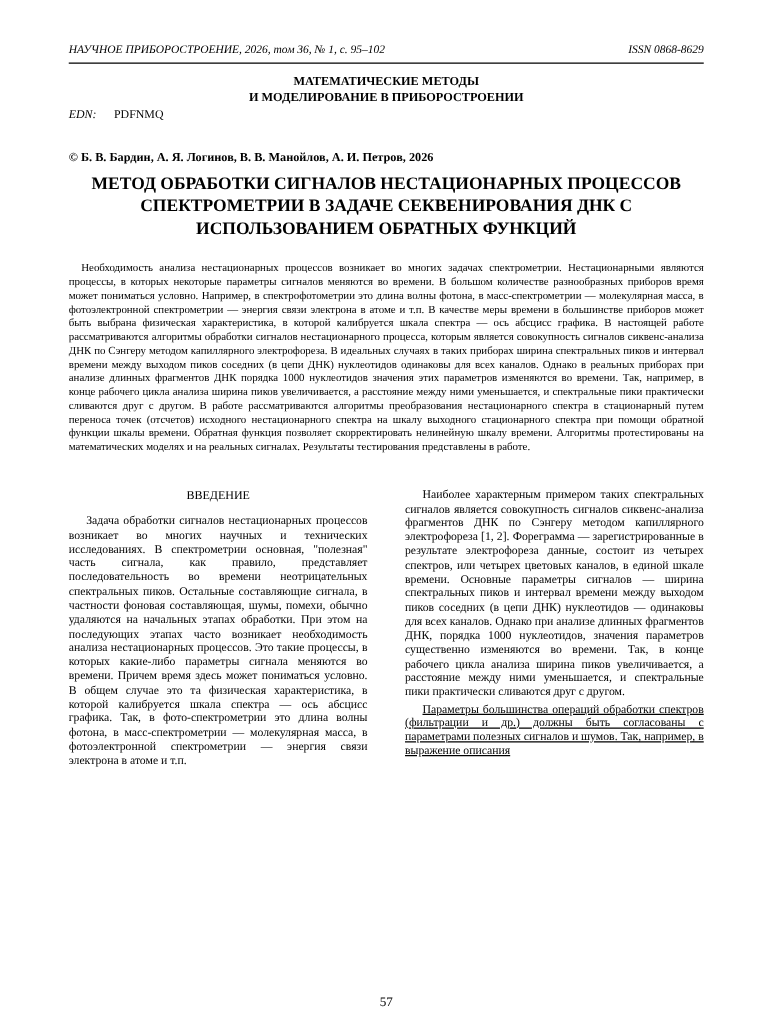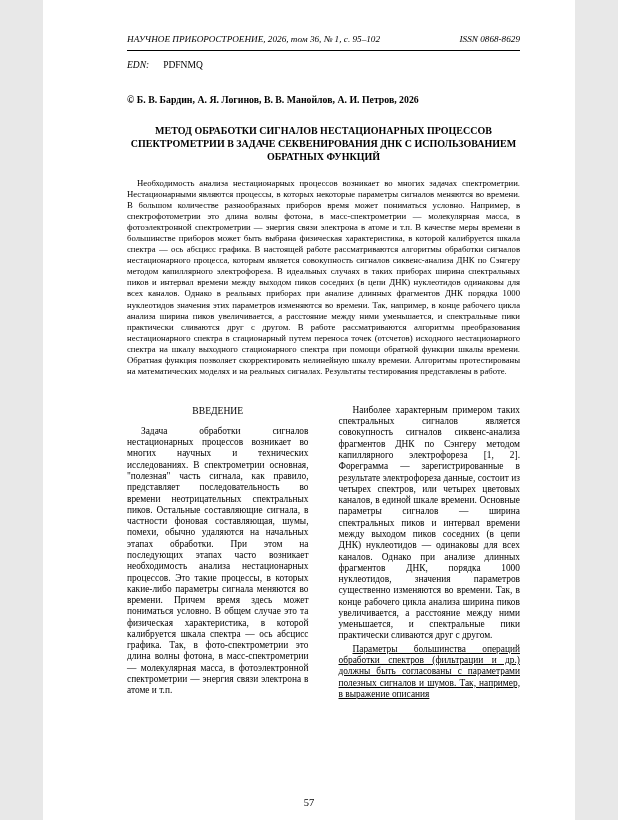--- a/index.html
+++ b/index.html
@@ -2,26 +2,26 @@
 <html lang="ru"><head>
 <meta charset="utf-8">
 <style>
   html, body {
     margin: 0;
     padding: 0;
     background: #e8e8e8;
   }
   .page {
     position: relative;
-    width: 532px;
+    width: 618px;
     height: 820px;
     margin: 0 auto;
     background: #ffffff;
     box-sizing: border-box;
-    padding: 34px 55px 0 84px;
+    padding: 34px 55px 0 55px;
     font-family: "Liberation Serif", "DejaVu Serif", serif;
     color: #000000;
     overflow: hidden;
   }
   .running-head {
     display: flex;
     justify-content: space-between;
     align-items: baseline;
     font-style: italic;
     font-size: 9.2px;
@@ -48,23 +48,23 @@
   }
   .edn-label { font-style: italic; margin-right: 14px; }
   .copyright {
     font-weight: bold;
     font-size: 9.8px;
     margin-top: 24px;
   }
   .title {
     text-align: center;
     font-weight: bold;
-    font-size: 10px;
+    font-size: 14px;
     line-height: 1.3;
-    margin: 19px auto 0 auto;
+    margin: 7px auto 0 auto;
     max-width: 486px;
   }
   .abstract {
     font-size: 8.7px;
     line-height: 1.27;
     text-align: justify;
     text-indent: 10px;
     margin: 15px 0 0 0;
     hyphens: auto;
     -webkit-hyphens: auto;
@@ -112,20 +112,24 @@
 
 <div class="page">
 
   <div class="running-head">
     <span class="rh-left">НАУЧНОЕ ПРИБОРОСТРОЕНИЕ, 2026, том 36, № 1, с. 95–102</span>
     <span class="rh-right">ISSN 0868-8629</span>
   </div>
 
   <div class="rule"></div>
 
+  <div class="section-head">
+    <div>МАТЕМАТИЧЕСКИЕ МЕТОДЫ</div>
+    <div>И МОДЕЛИРОВАНИЕ В ПРИБОРОСТРОЕНИИ</div>
+  </div>
 
 
   <div class="edn">
     <span class="edn-label">EDN:</span><span class="edn-value">PDFNMQ</span>
   </div>
 
   <div class="copyright">© Б. В. Бардин, А. Я. Логинов, В. В. Манойлов, А. И. Петров, 2026</div>
 
   <h1 class="title">МЕТОД ОБРАБОТКИ СИГНАЛОВ НЕСТАЦИОНАРНЫХ ПРОЦЕССОВ СПЕКТРОМЕТРИИ В ЗАДАЧЕ СЕКВЕНИРОВАНИЯ ДНК С ИСПОЛЬЗОВАНИЕМ ОБРАТНЫХ ФУНКЦИЙ</h1>
 

